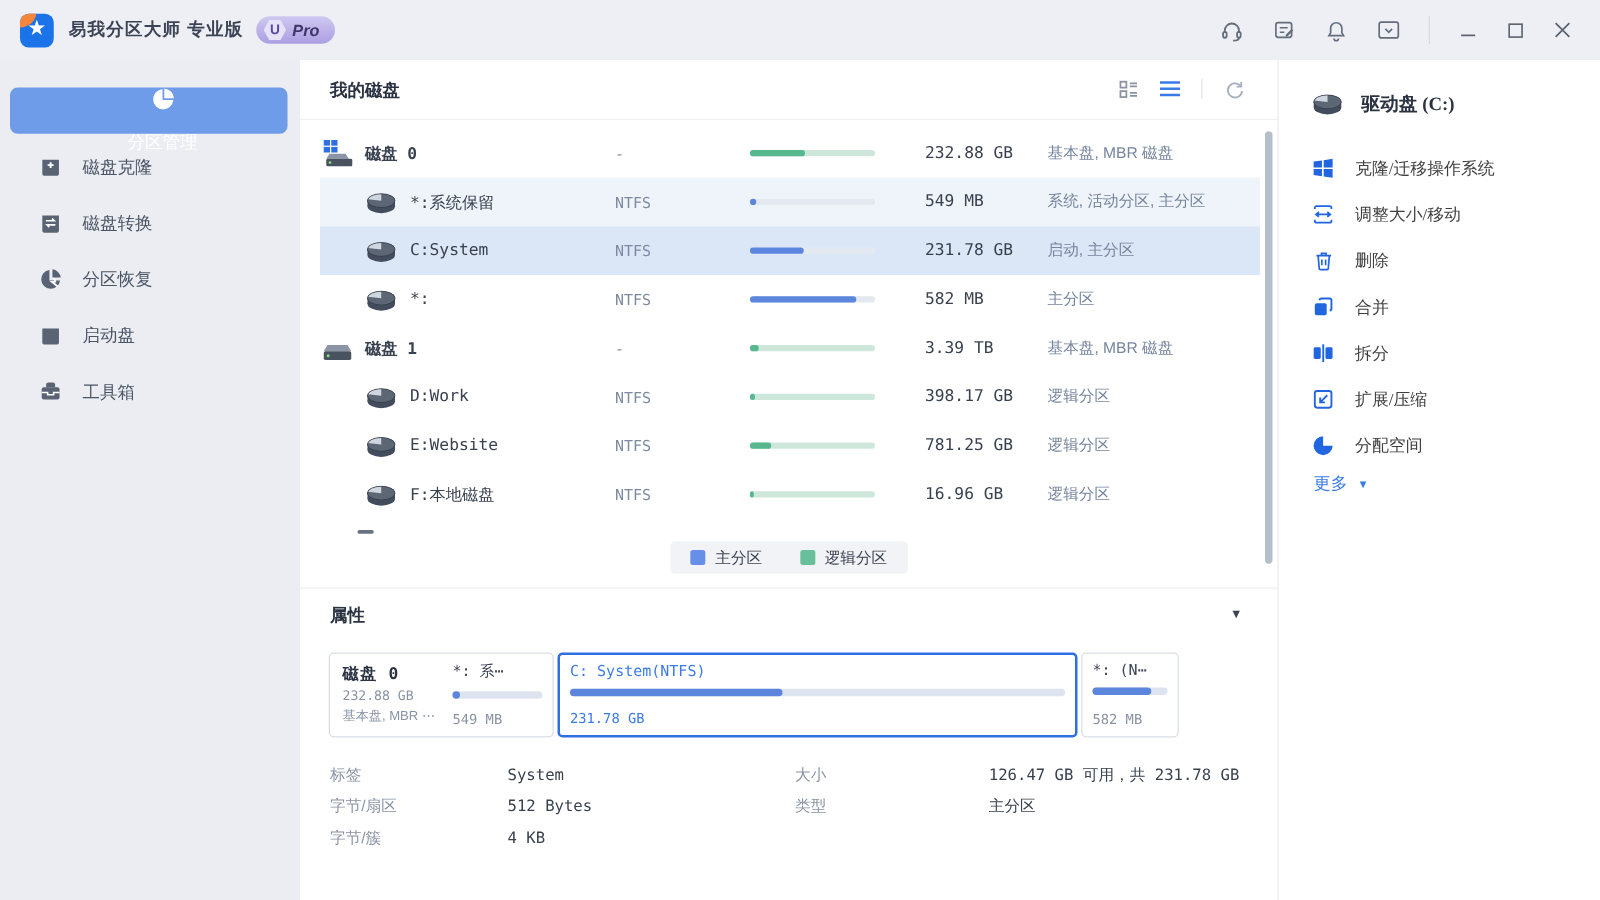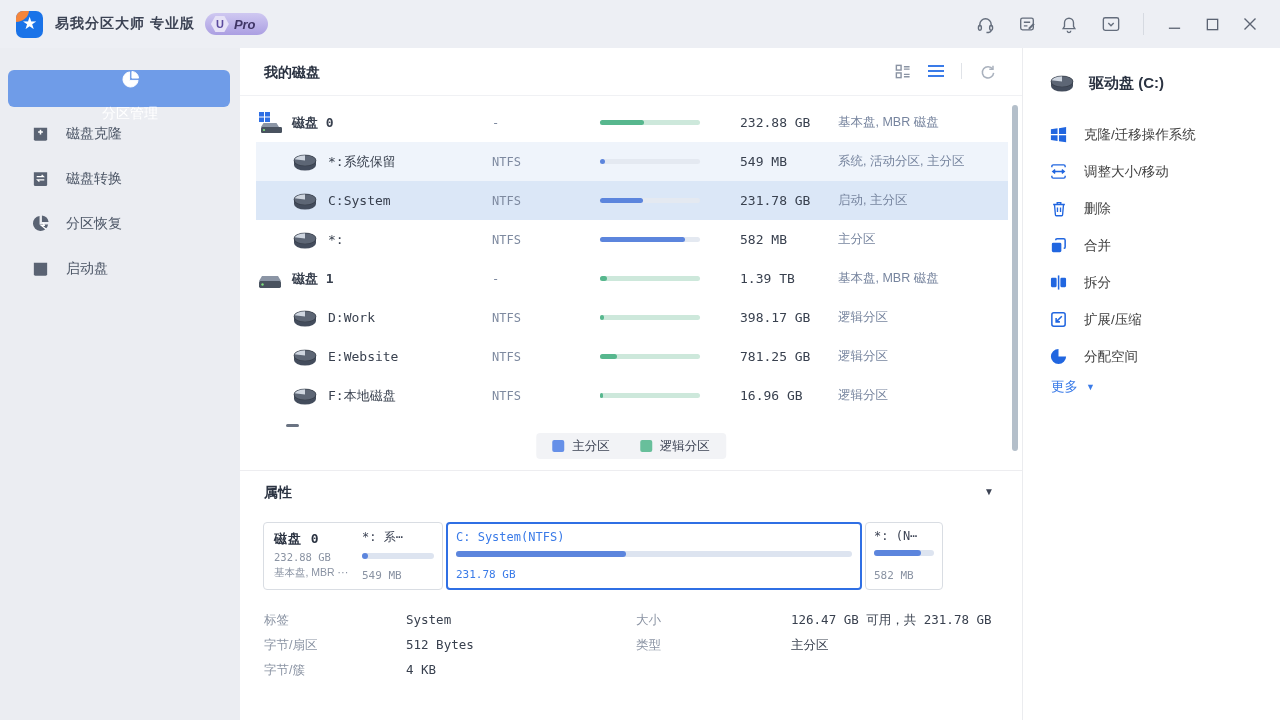--- a/index.html
+++ b/index.html
@@ -86,21 +86,21 @@
   
   .fields { position:absolute; left:24px; top:560px; width:744px; }
   .fcol { position:absolute; top:0;text-align:center; }
   .fcol.left { left:0; width:360px; } .fcol.right { left:372px; width:372px; }
   .field { position:relative; height:25px; }
   .f-label { position:absolute; left:0; top:4px; font-size:12.5px; color:#8a93a3; }
   .fcol.left .f-value { position:absolute; left:142px; top:4px; font-size:12.5px; color:#39414f; }
   .fcol.right .f-value { position:absolute; left:155px; top:4px; font-size:12.5px; color:#39414f; }
 
   
-  .ops { position:absolute; left:1022px; top:48px; width:238px; height:672px; background:#fff; border-left:1px solid #ebecef; }
+  .ops { position:absolute; left:1022px; top:48px; width:238px; height:672px; background:#fff; border-left:1px solid #ebecef;font-family:Liberation Serif, serif; }
   .ops-header { position:absolute; left:26px; top:24px; display:flex; align-items:center; gap:14px; font-size:15px; font-weight:700; color:#2b3342; }
   .op-item { position:absolute; left:26px; display:flex; align-items:center; gap:16px; font-size:13.5px; color:#404040; cursor:pointer; }
   .op-icon { width:19px; height:19px; display:flex; align-items:center; justify-content:center; }
   .more-link { position:absolute; left:28px; top:330px; display:flex; align-items:center; gap:8px; font-size:13.5px; color:#3a7be8; cursor:pointer; }
   .more-link .arr { font-size:9px; }
 
   svg { display:block; }
 </style>
 </head>
 <body>
@@ -206,20 +206,30 @@
     </div>
     <div class="side-item">
       <span class="side-icon">
         <svg width="19" height="19" viewBox="0 0 20 20">
           <path d="M3 4 h14 v12 a1.5 1.5 0 0 1 -1.5 1.5 h-11 A1.5 1.5 0 0 1 3 16 z" fill="#5a6373"></path>
           <path d="M8.2 6.5 l5 3.2 -5 3.2 z" fill="#fff"></path>
           <rect x="5" y="14.2" width="10" height="2" rx="1" fill="#fff"></rect>
         </svg>
       </span>
       <span>启动盘</span>
+    </div>
+    <div class="side-item">
+      <span class="side-icon">
+        <svg width="19" height="19" viewBox="0 0 20 20">
+          <rect x="2.5" y="6" width="15" height="10.5" rx="1.8" fill="#5a6373"></rect>
+          <path d="M7 6 v-2 a1 1 0 0 1 1 -1 h4 a1 1 0 0 1 1 1 v2" stroke="#5a6373" stroke-width="1.6" fill="none"></path>
+          <path d="M2.5 10.5 h5 v2 h5 v-2 h5" stroke="#fff" stroke-width="1.3" fill="none"></path>
+        </svg>
+      </span>
+      <span>工具箱</span>
     </div>
   </div>
 
 <div class="main">
   <div class="main-header">我的磁盘</div>
   <div class="view-icons">
     <div class="view-icon">
       <svg width="17" height="17" viewBox="0 0 18 18" fill="none" stroke="#8a93a3" stroke-width="1.5">
         <rect x="2.5" y="2.5" width="5" height="5"></rect>
           <path d="M10.5 4 h6 M10.5 6.5 h6"></path>
@@ -336,21 +346,21 @@
               <rect x="1" y="13" width="22" height="7" rx="1.4" fill="#49525f"></rect>
               <circle cx="4.5" cy="16.5" r="1.2" fill="#7de07d"></circle>
             </svg>
           </span>
           <span class="mono">磁盘 1</span>
         </div>
         <div class="c-fs mono">-</div>
         <div class="c-bar gtrack">
           <div class="fill green" style="width: 7%;"></div>
         </div>
-        <div class="c-size mono">1.39 TB</div>
+        <div class="c-size mono">3.39 TB</div>
         <div class="c-type">基本盘, MBR 磁盘</div>
       </div>
       <div class="row part">
         <div class="c-name">
           <span>
             <svg width="26" height="20" viewBox="0 0 26 20">
               <ellipse cx="13" cy="13" rx="11" ry="5.5" fill="#434c5c"></ellipse>
               <rect x="2" y="8.5" width="22" height="4.5" fill="#434c5c"></rect>
               <ellipse cx="13" cy="8.5" rx="11" ry="5.5" fill="#59masked"></ellipse>
               <ellipse cx="13" cy="8.5" rx="11" ry="5.5" fill="#5d6675"></ellipse>

